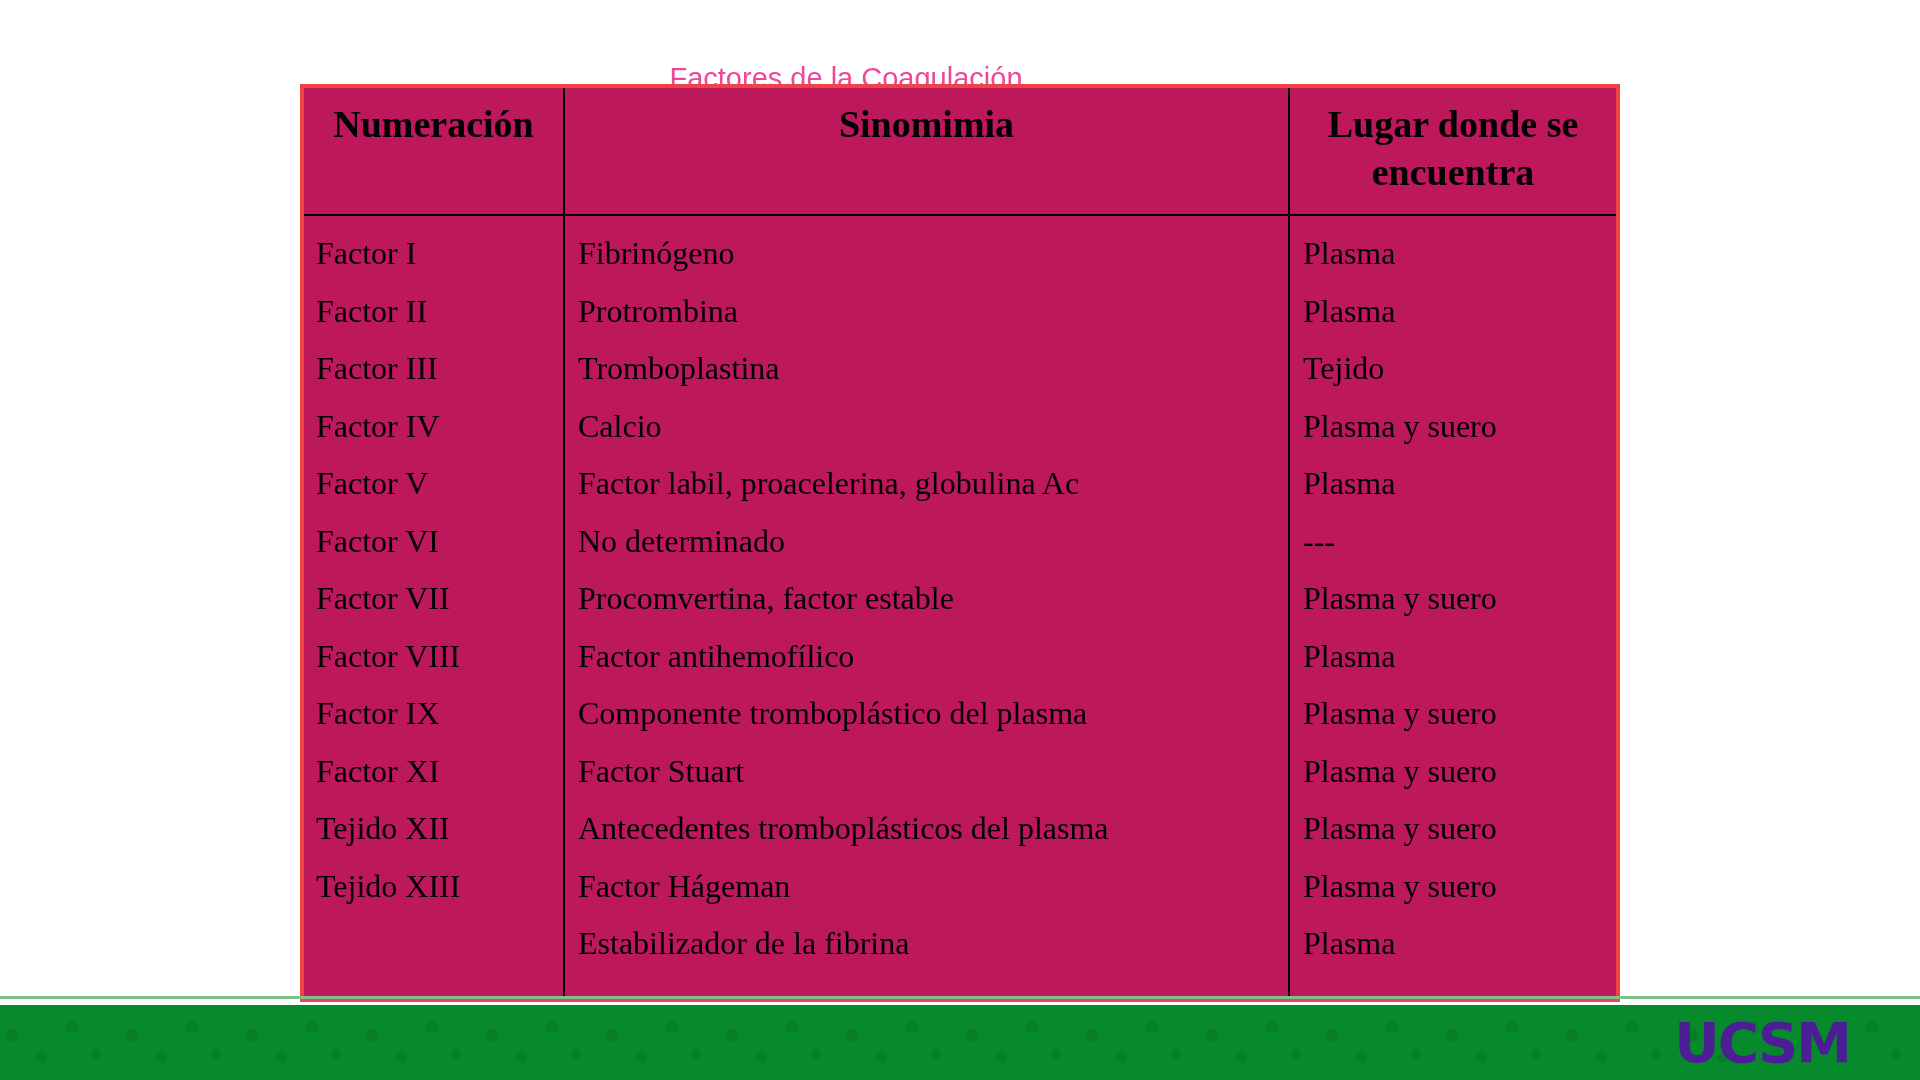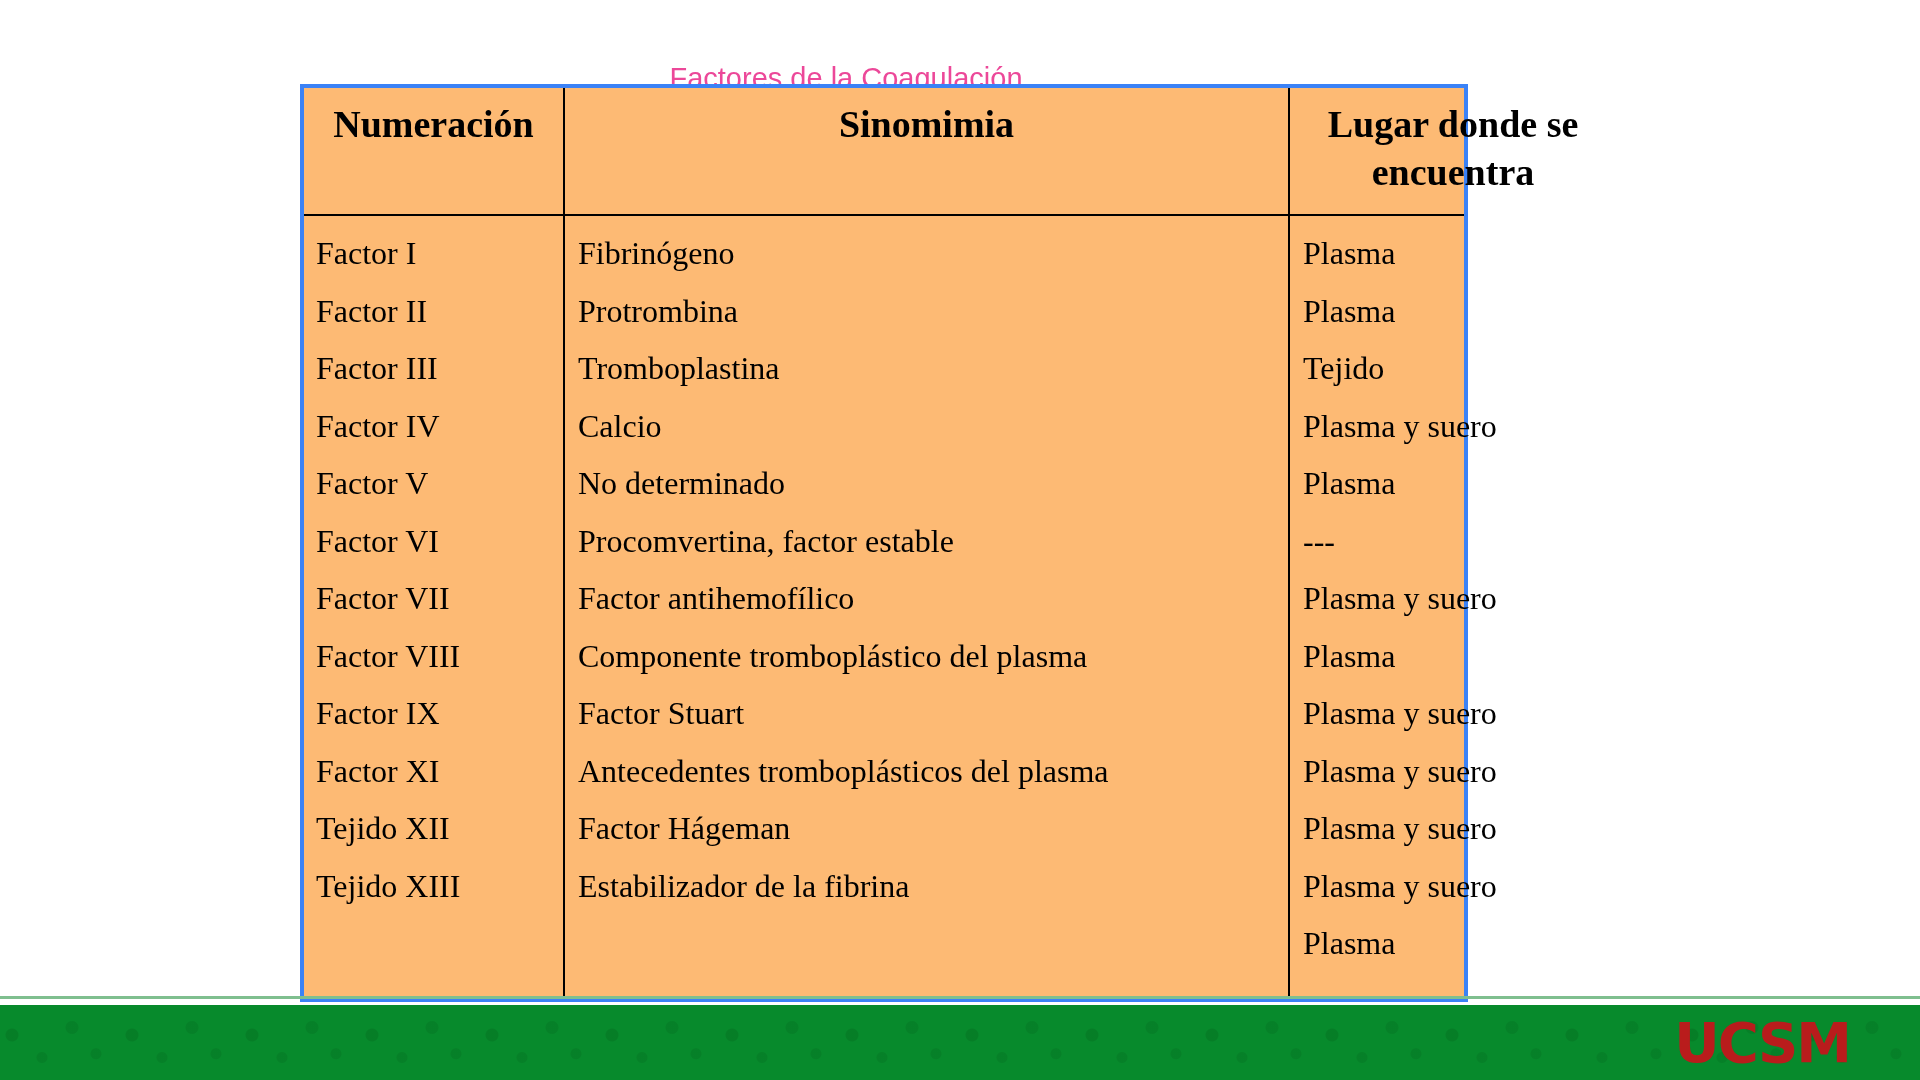--- a/index.html
+++ b/index.html
@@ -10,24 +10,24 @@
       color: #000;
     }
     .slide-title {
       position: absolute; left: 0; top: 8px; width: 1692px;
       text-align: center;
       font-family: "Liberation Sans", sans-serif;
       font-size: 29px; line-height: 44px; color: #ec4899; margin-top: 48px;
     }
     .table-wrap {
       position: absolute; left: 300px; top: 84px;
-      width: 1168px; height: 918px;
+      width: 1320px; height: 918px;
       box-sizing: border-box;
-      border: 4px solid #3b82f6;
-      background: #fdba74;
+      border: 4px solid #ef4444;
+      background: #be185d;
     }
     .col-div {
       position: absolute; top: 0; bottom: 0; width: 2px; background: #000;
     }
     .head-div {
       position: absolute; left: 0; right: 0; height: 2px; background: #000;
       top: 126px;
     }
     .hcell {
       position: absolute; top: 0; height: 126px;
@@ -51,21 +51,21 @@
         radial-gradient(circle at 10% 40%, rgba(0,60,10,0.15) 0 6px, transparent 7px),
         radial-gradient(circle at 35% 70%, rgba(0,60,10,0.12) 0 5px, transparent 6px),
         radial-gradient(circle at 60% 30%, rgba(0,60,10,0.12) 0 6px, transparent 7px),
         radial-gradient(circle at 80% 65%, rgba(0,60,10,0.12) 0 5px, transparent 6px);
       background-size: 120px 75px;
     }
     .logo {
       position: absolute; right: 70px; top: 1010px;
       font-family: "DejaVu Sans", sans-serif;
       font-weight: bold; font-size: 56px; line-height: 66px;
-      color: #b91c1c; letter-spacing: -2px;
+      color: #4c1d95; letter-spacing: -2px;
     }
   </style>
 </head>
 <body>
 
 <div class="slide-title">Factores de la Coagulación</div>
 
 <div class="table-wrap">
   <div class="col-div" style="left:259px"></div>
   <div class="col-div" style="left:984px"></div>
@@ -94,20 +94,21 @@
       <div>Factor IX</div>
       <div>Factor XI</div>
       <div>Tejido XII</div>
       <div>Tejido XIII</div>
     </div>
   <div class="body-col" id="col-sinonimia" style="left:274px;">
       <div>Fibrinógeno</div>
       <div>Protrombina</div>
       <div>Tromboplastina</div>
       <div>Calcio</div>
+      <div>Factor labil, proacelerina, globulina Ac</div>
       <div>No determinado</div>
       <div>Procomvertina, factor estable</div>
       <div>Factor antihemofílico</div>
       <div>Componente tromboplástico del plasma</div>
       <div>Factor Stuart</div>
       <div>Antecedentes tromboplásticos del plasma</div>
       <div>Factor Hágeman</div>
       <div>Estabilizador de la fibrina</div>
     </div>
   <div class="body-col" id="col-lugar" style="left:999px;">

